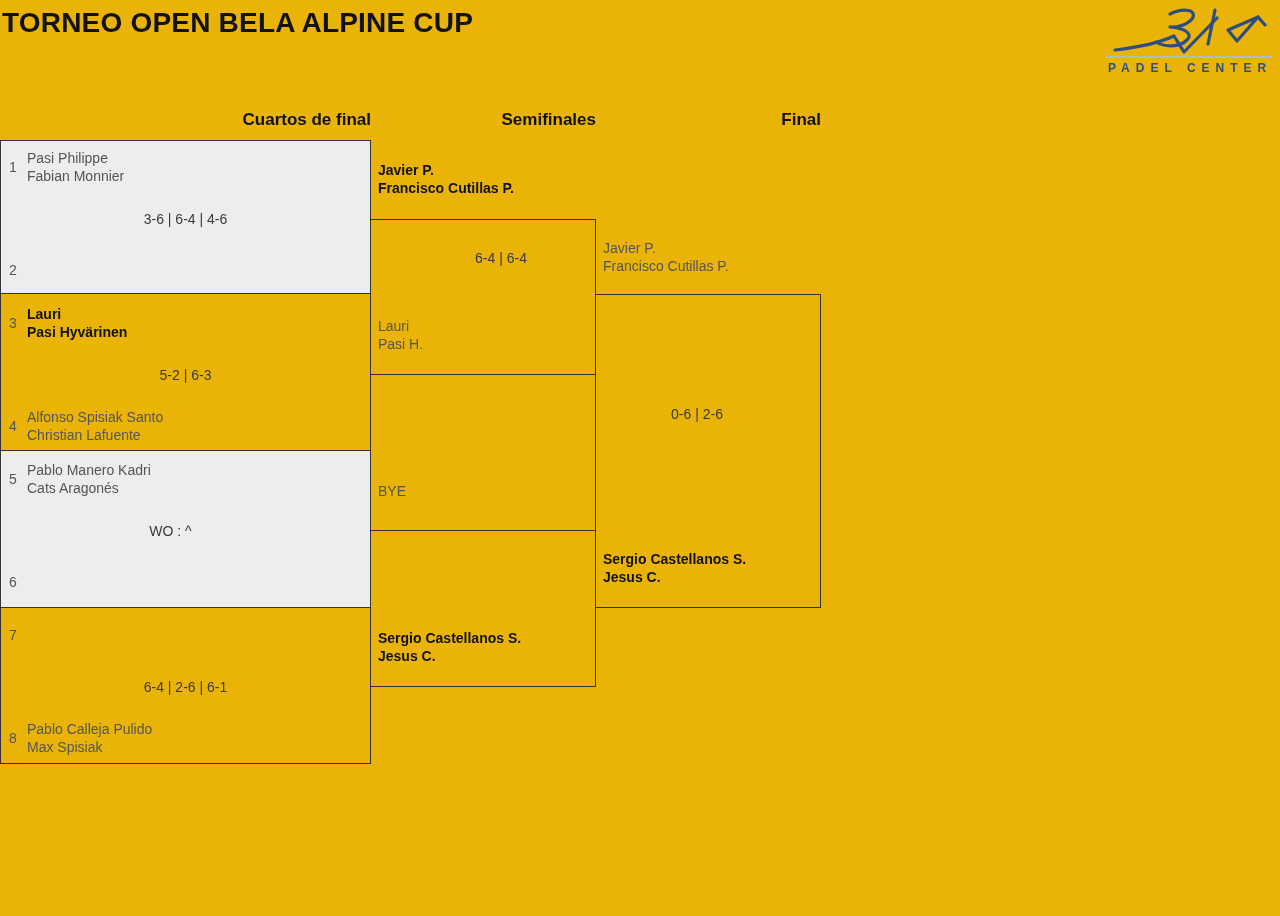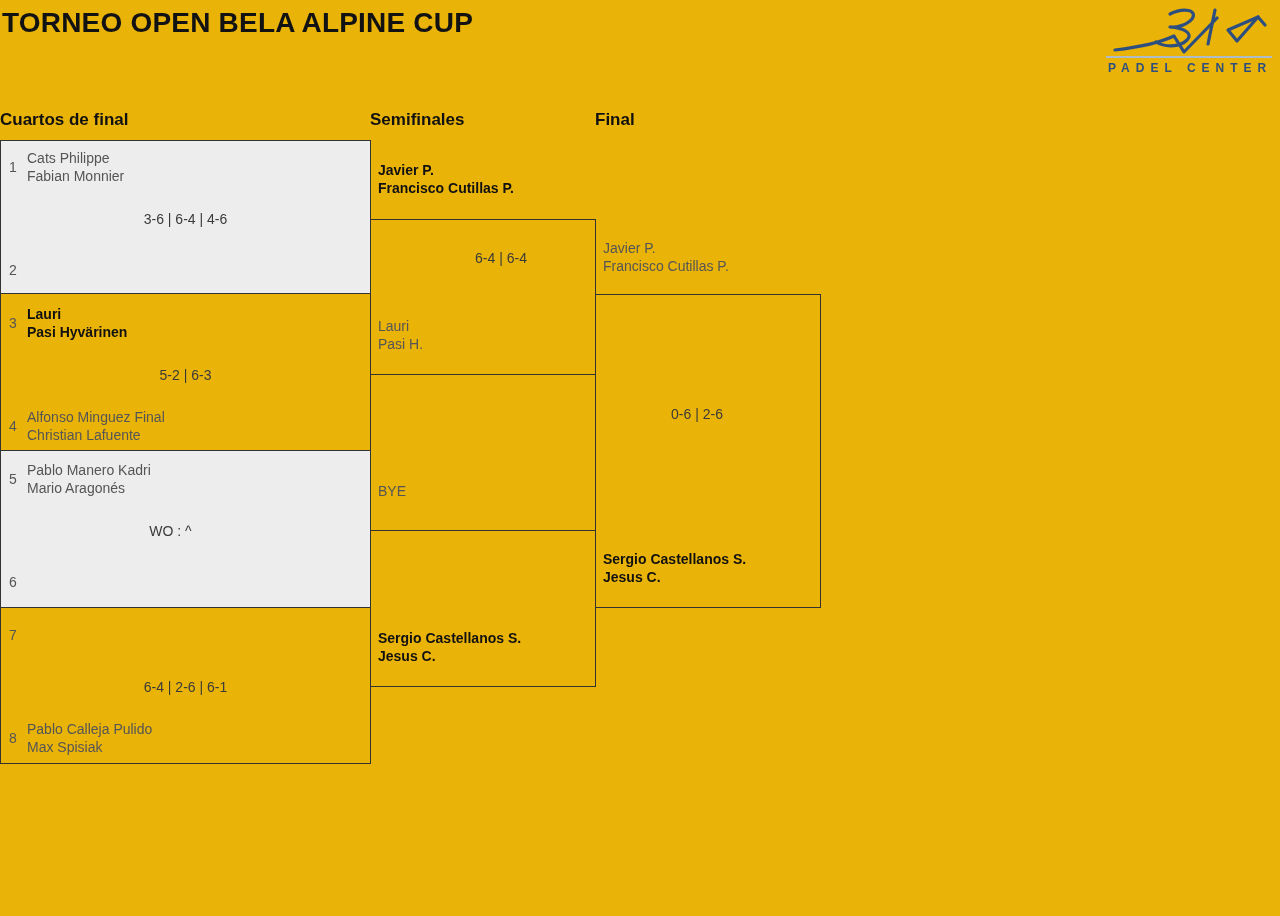--- a/index.html
+++ b/index.html
@@ -21,21 +21,21 @@
   .logo-divider{position:absolute;left:0;top:50px;width:166px;height:2px;background:#aebcca;}
   .logo-sub{
     position:absolute;left:2px;top:55px;width:166px;
     font-size:12px;font-weight:700;letter-spacing:6px;
     color:#2d4f80;white-space:nowrap;
   }
   
   .col-header{
     position:absolute;top:110px;
     font-size:17px;font-weight:700;color:#111;
-    text-align:left;
+    text-align:right;
   }
   
   .box{position:absolute;border:1px solid #333;box-sizing:border-box;}
   .box.shaded{background:#ededed;}
   
   .name{
     position:absolute;
     font-size:14px;line-height:18px;
     color:#555;white-space:nowrap;
   }
@@ -78,42 +78,42 @@
   <div class="box" style="left:0;top:293px;width:371px;height:158px"></div>
   <div class="box shaded" style="left:0;top:450px;width:371px;height:158px"></div>
   <div class="box" style="left:0;top:607px;width:371px;height:157px"></div>
 
   <div class="box" style="left:370px;top:219px;width:226px;height:156px"></div>
   <div class="box" style="left:370px;top:530px;width:226px;height:157px"></div>
   <div class="box" style="left:595px;top:294px;width:226px;height:314px"></div>
 
   <div class="seed" style="left:4px;top:158px">1</div>
   <div class="name" style="left:27px;top:149px">
-    <div>Cats Philippe</div>
+    <div>Pasi Philippe</div>
     <div>Fabian Monnier</div>
   </div>
   <div class="score" style="left:0;top:211px;width:371px">3-6 | 6-4 | 4-6</div>
   <div class="seed" style="left:4px;top:261px">2</div>
 
   <div class="seed" style="left:4px;top:314px">3</div>
   <div class="name winner" style="left:27px;top:305px">
     <div>Lauri</div>
     <div>Pasi Hyvärinen</div>
   </div>
   <div class="score" style="left:0;top:367px;width:371px">5-2 | 6-3</div>
   <div class="seed" style="left:4px;top:417px">4</div>
   <div class="name" style="left:27px;top:408px">
-    <div>Alfonso Minguez Final</div>
+    <div>Alfonso Spisiak Santo</div>
     <div>Christian Lafuente</div>
   </div>
 
   <div class="seed" style="left:4px;top:470px">5</div>
   <div class="name" style="left:27px;top:461px">
     <div>Pablo Manero Kadri</div>
-    <div>Mario Aragonés</div>
+    <div>Cats Aragonés</div>
   </div>
   <div class="score" style="left:0;top:523px;width:341px">WO : ^</div>
   <div class="seed" style="left:4px;top:573px">6</div>
 
   <div class="seed" style="left:4px;top:626px">7</div>
   <div class="score" style="left:0;top:679px;width:371px">6-4 | 2-6 | 6-1</div>
   <div class="seed" style="left:4px;top:729px">8</div>
   <div class="name" style="left:27px;top:720px">
     <div>Pablo Calleja Pulido</div>
     <div>Max Spisiak</div>

